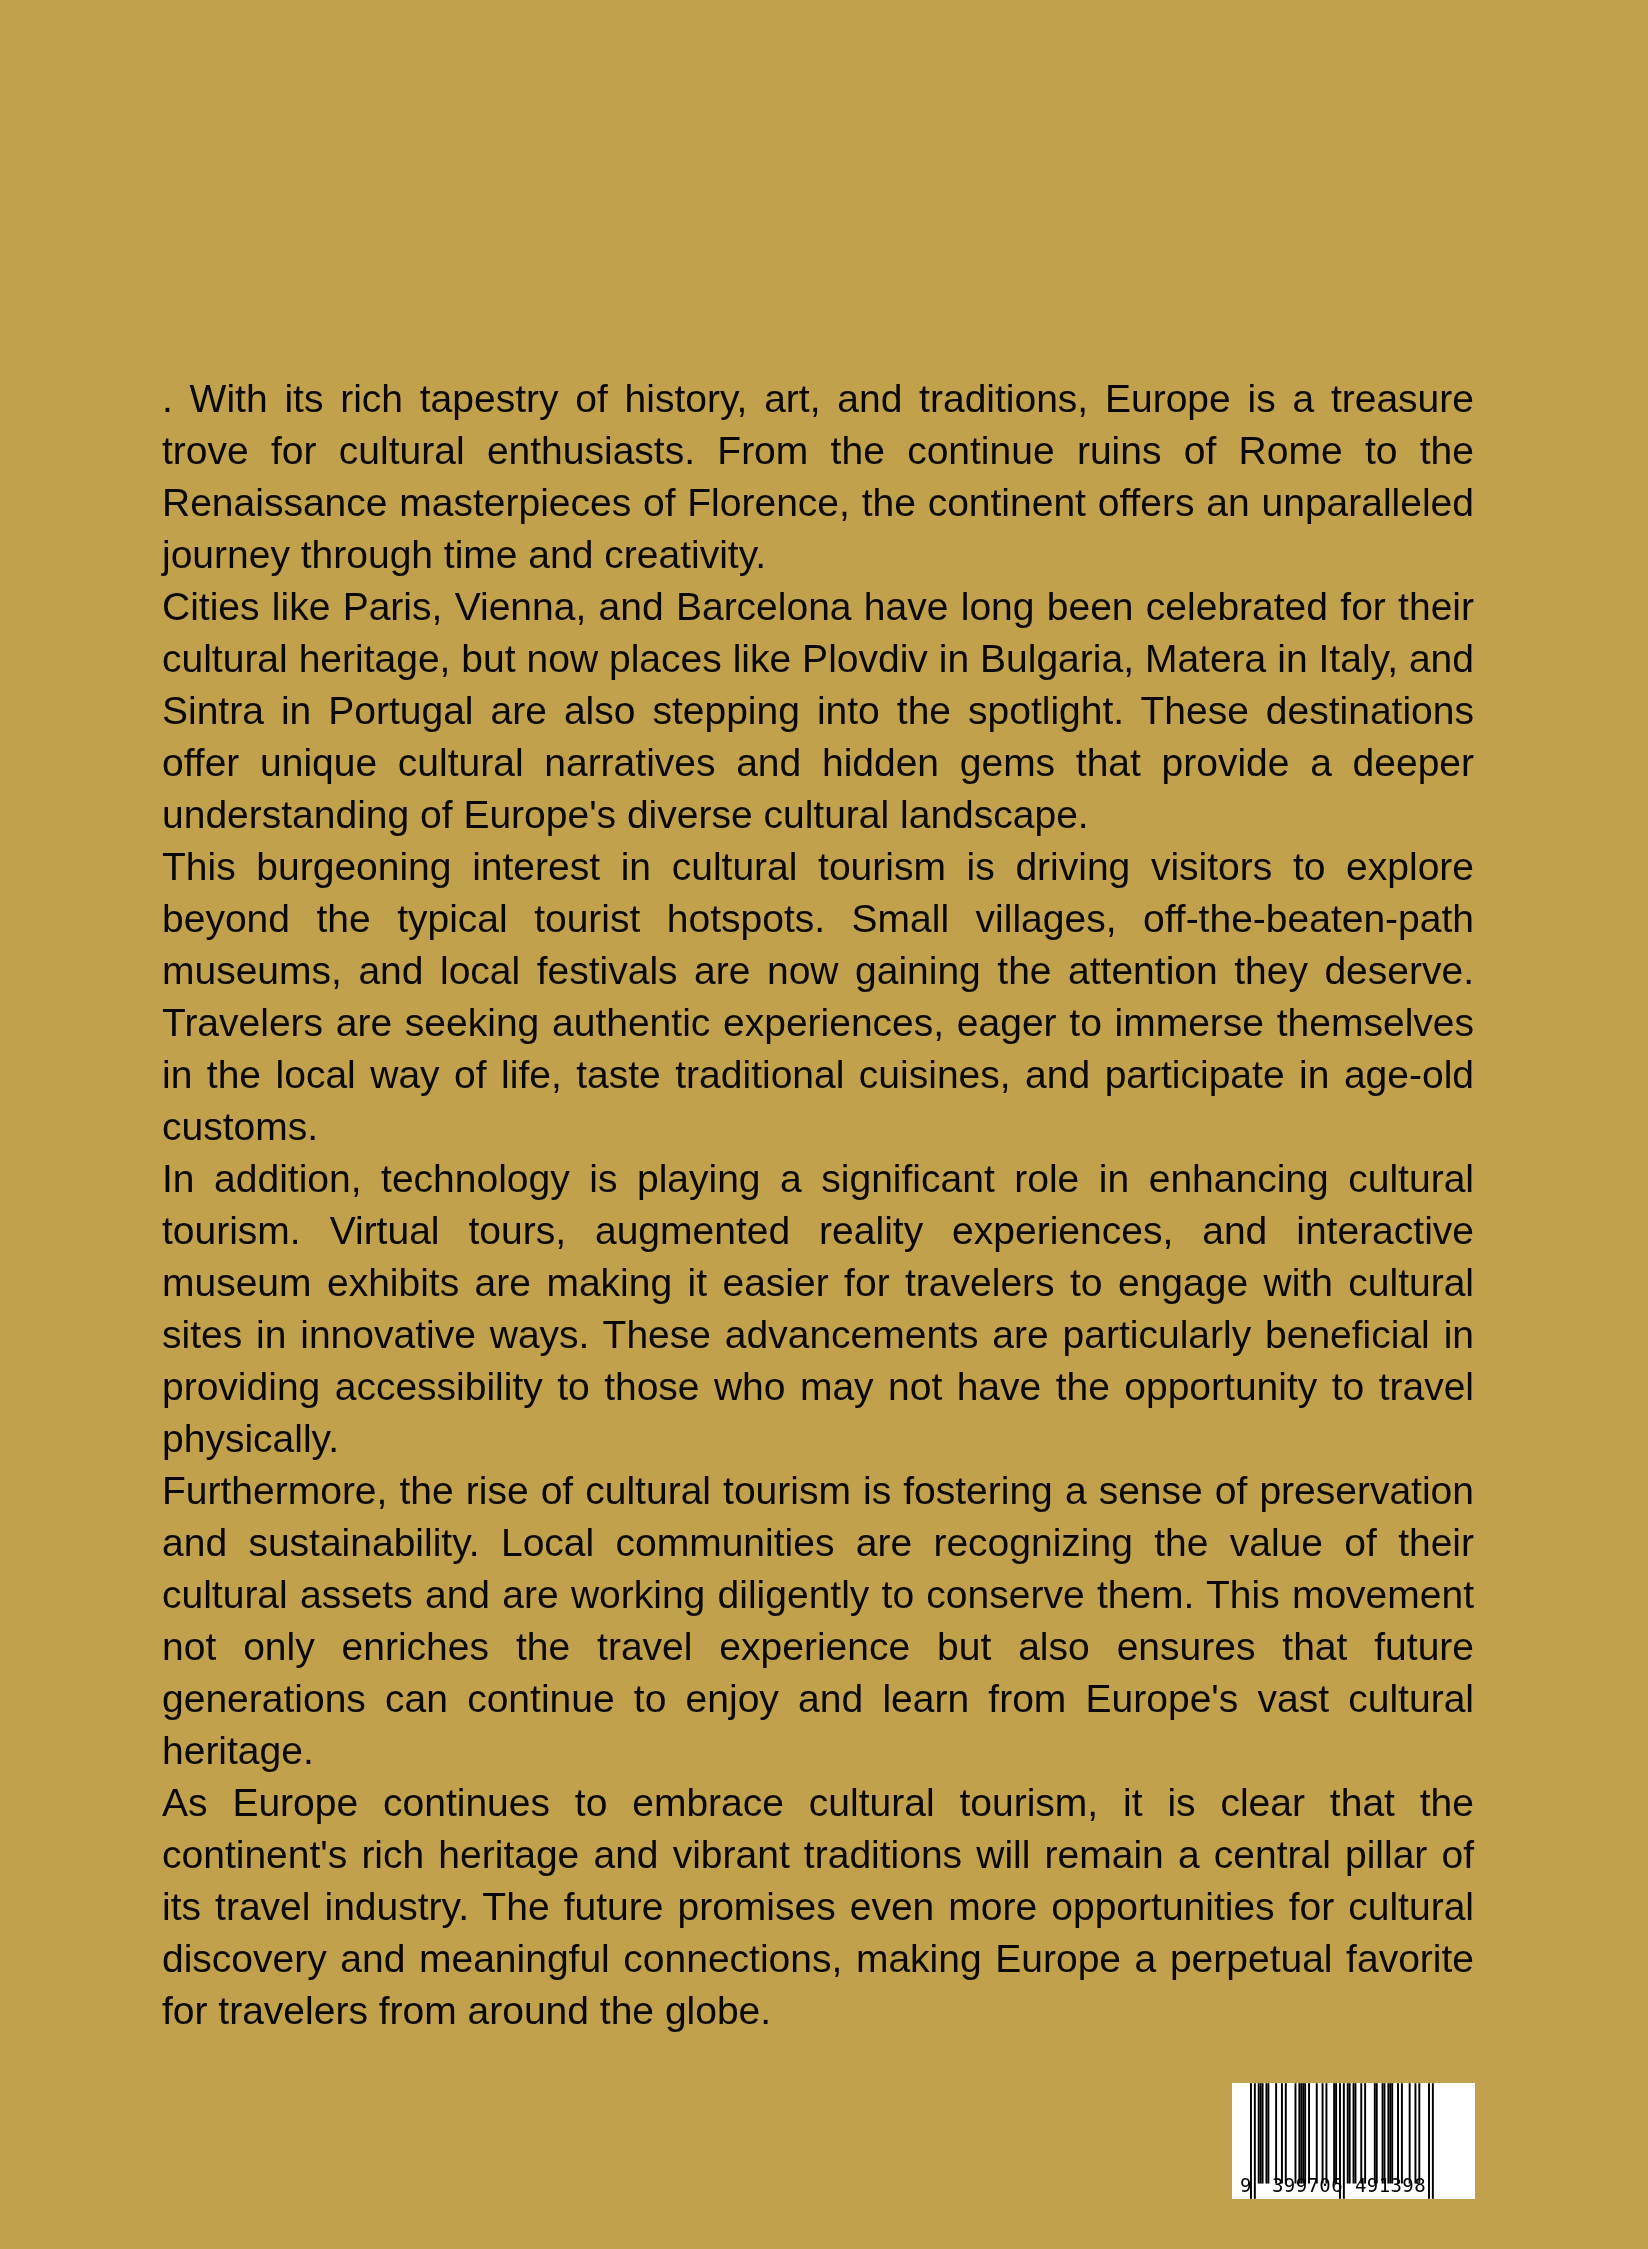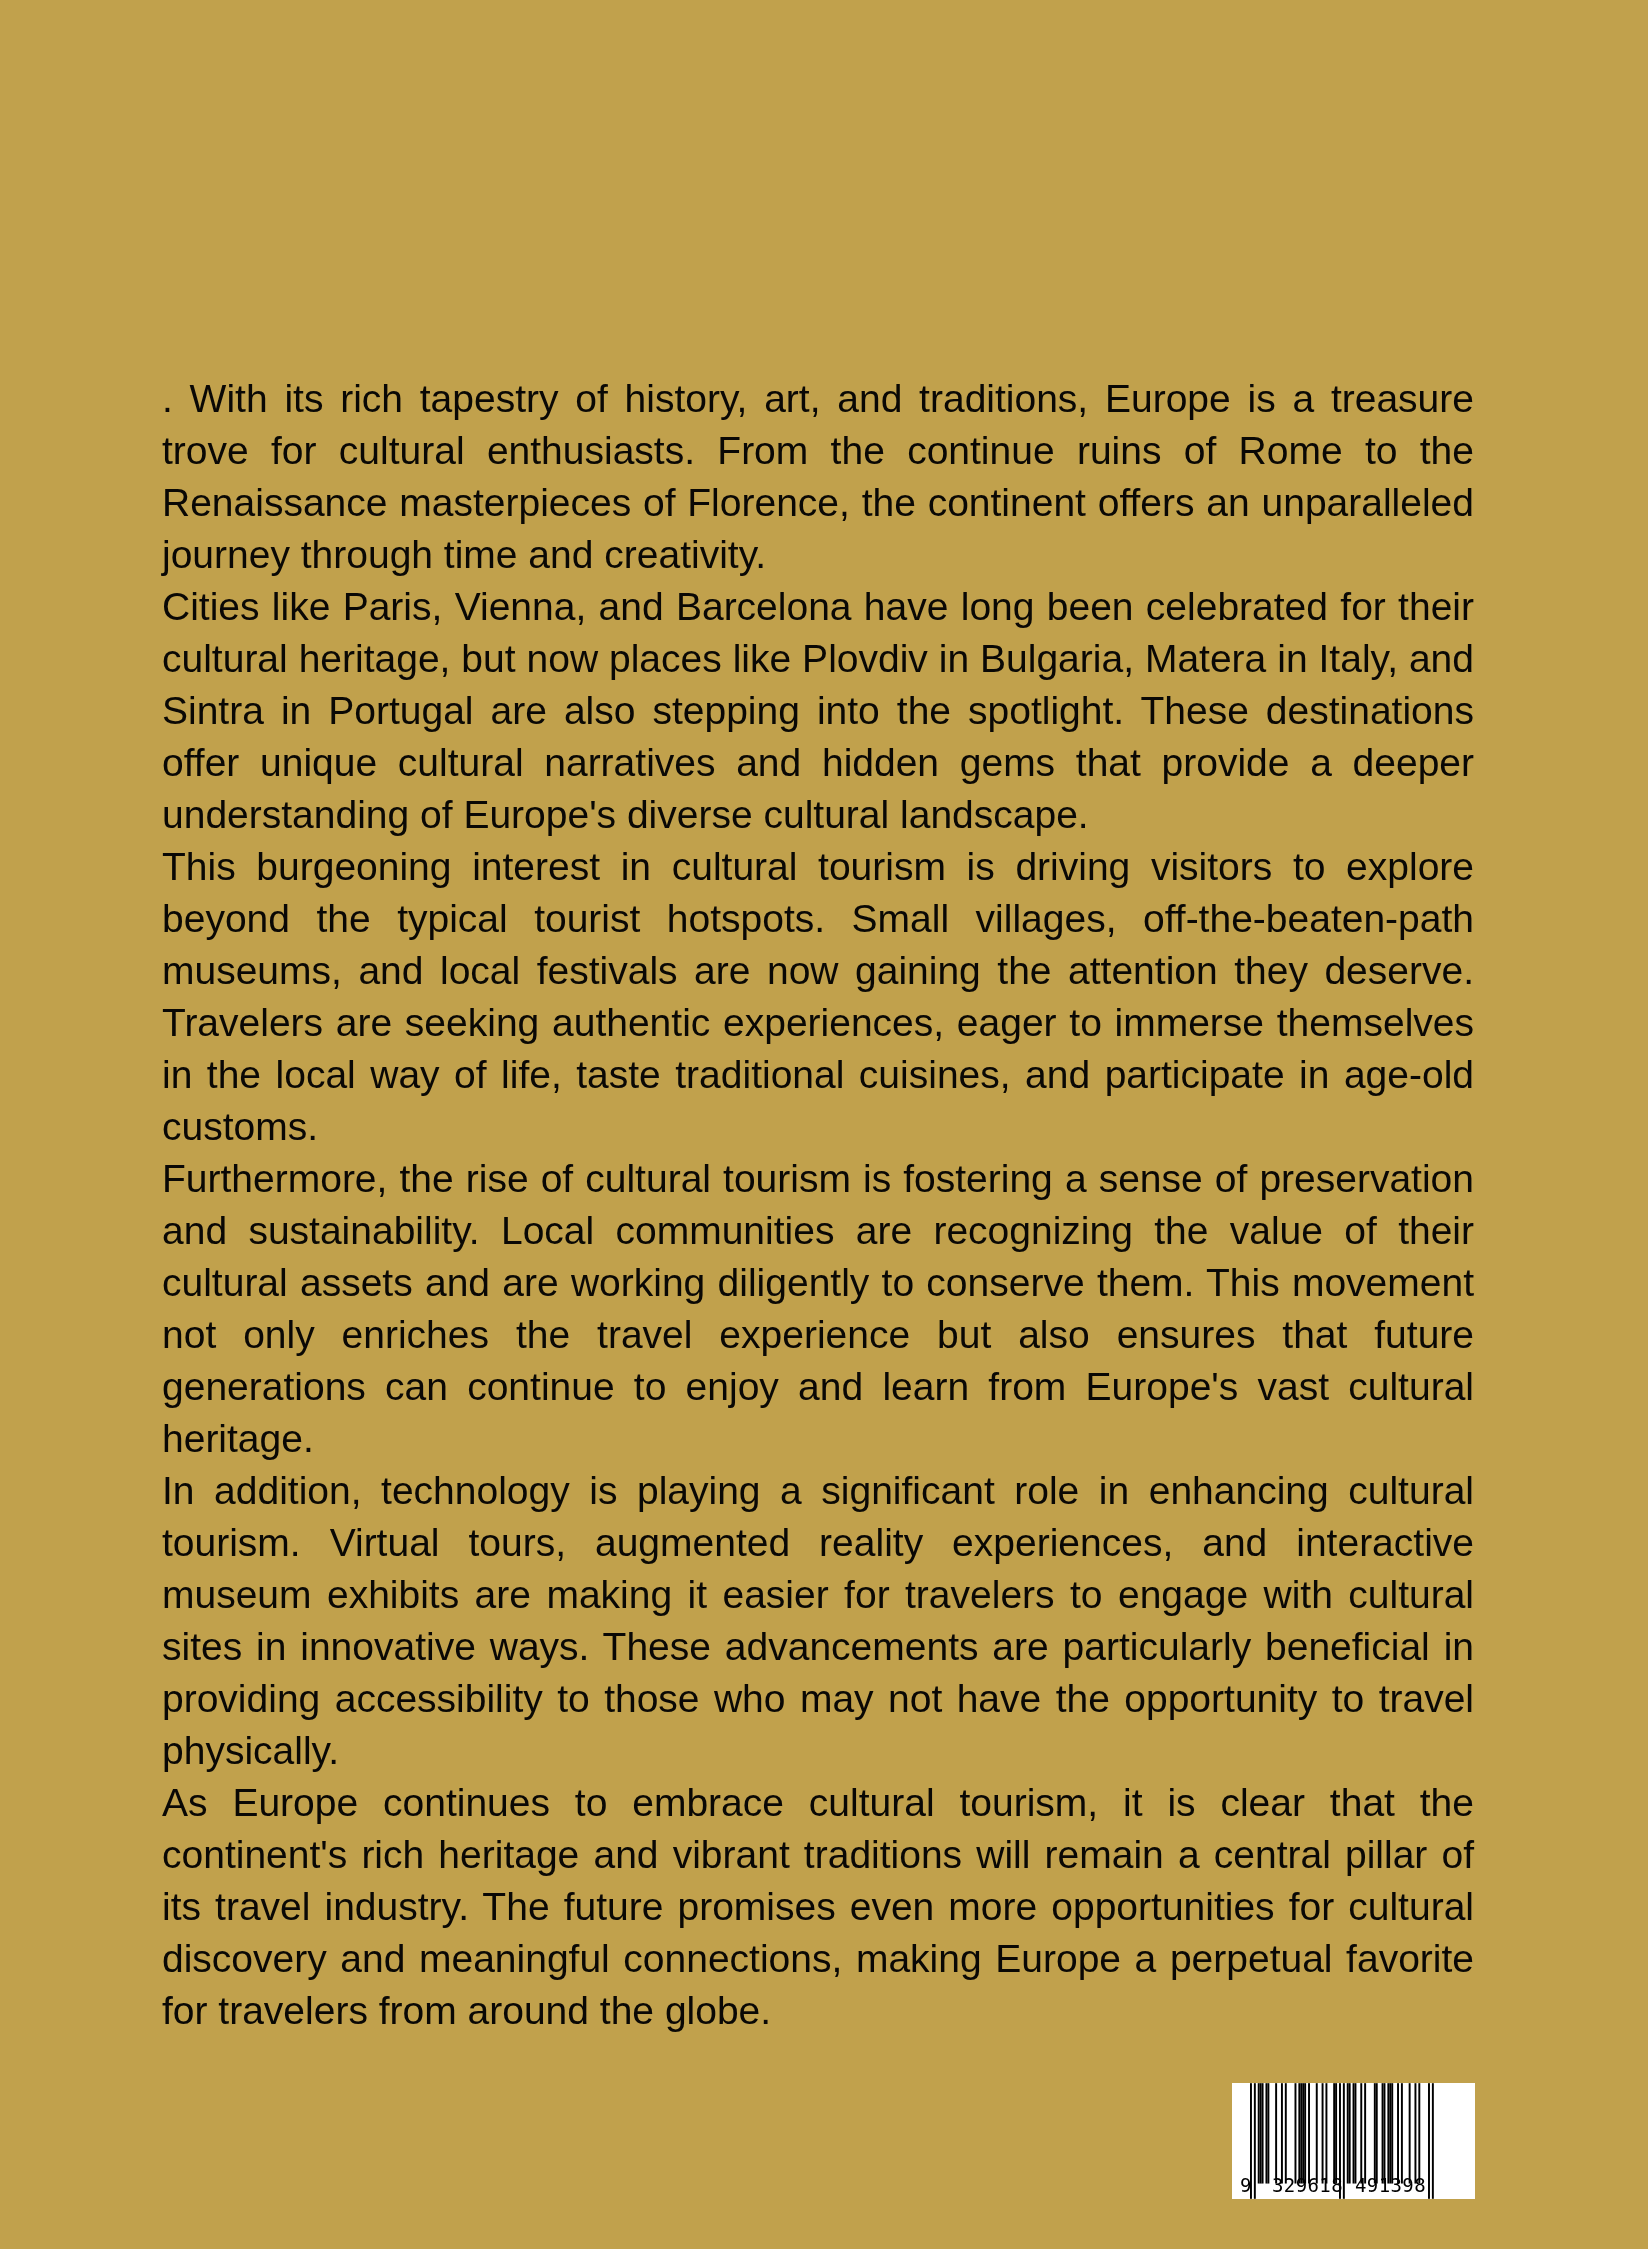--- a/index.html
+++ b/index.html
@@ -33,22 +33,22 @@
       top: 92px; line-height: 20px;
     }
   </style>
 </head>
 <body>
 
 <div class="text-block">
   <p>. With its rich tapestry of history, art, and traditions, Europe is a treasure trove for cultural enthusiasts. From the continue ruins of Rome to the Renaissance masterpieces of Florence, the continent offers an unparalleled journey through time and creativity.</p>
   <p>Cities like Paris, Vienna, and Barcelona have long been celebrated for their cultural heritage, but now places like Plovdiv in Bulgaria, Matera in Italy, and Sintra in Portugal are also stepping into the spotlight. These destinations offer unique cultural narratives and hidden gems that provide a deeper understanding of Europe's diverse cultural landscape.</p>
   <p>This burgeoning interest in cultural tourism is driving visitors to explore beyond the typical tourist hotspots. Small villages, off-the-beaten-path museums, and local festivals are now gaining the attention they deserve. Travelers are seeking authentic experiences, eager to immerse themselves in the local way of life, taste traditional cuisines, and participate in age-old customs.</p>
+  <p>In addition, technology is playing a significant role in enhancing cultural tourism. Virtual tours, augmented reality experiences, and interactive museum exhibits are making it easier for travelers to engage with cultural sites in innovative ways. These advancements are particularly beneficial in providing accessibility to those who may not have the opportunity to travel physically.</p>
   <p>Furthermore, the rise of cultural tourism is fostering a sense of preservation and sustainability. Local communities are recognizing the value of their cultural assets and are working diligently to conserve them. This movement not only enriches the travel experience but also ensures that future generations can continue to enjoy and learn from Europe's vast cultural heritage.</p>
-  <p>In addition, technology is playing a significant role in enhancing cultural tourism. Virtual tours, augmented reality experiences, and interactive museum exhibits are making it easier for travelers to engage with cultural sites in innovative ways. These advancements are particularly beneficial in providing accessibility to those who may not have the opportunity to travel physically.</p>
   <p>As Europe continues to embrace cultural tourism, it is clear that the continent's rich heritage and vibrant traditions will remain a central pillar of its travel industry. The future promises even more opportunities for cultural discovery and meaningful connections, making Europe a perpetual favorite for travelers from around the globe.</p>
 </div>
 
 <div class="barcode">
   <svg id="bars" width="243" height="116" viewBox="0 0 540 257">
       <rect x="40.00" y="0" width="4.30" height="257" fill="#000"></rect>
       <rect x="48.60" y="0" width="4.30" height="257" fill="#000"></rect>
       <rect x="57.20" y="0" width="4.30" height="223" fill="#000"></rect>
       <rect x="61.50" y="0" width="4.30" height="223" fill="#000"></rect>
       <rect x="65.80" y="0" width="4.30" height="223" fill="#000"></rect>
@@ -85,16 +85,16 @@
       <rect x="353.90" y="0" width="4.30" height="223" fill="#000"></rect>
       <rect x="366.80" y="0" width="4.30" height="223" fill="#000"></rect>
       <rect x="375.40" y="0" width="4.30" height="223" fill="#000"></rect>
       <rect x="392.60" y="0" width="4.30" height="223" fill="#000"></rect>
       <rect x="405.50" y="0" width="4.30" height="223" fill="#000"></rect>
       <rect x="414.10" y="0" width="4.30" height="223" fill="#000"></rect>
       <rect x="435.60" y="0" width="4.30" height="257" fill="#000"></rect>
       <rect x="444.20" y="0" width="4.30" height="257" fill="#000"></rect>
     </svg>
   <span class="digits" style="left:8px">9</span>
-  <span class="digits" style="left:40px; letter-spacing:0.4px">329618</span>
+  <span class="digits" style="left:40px; letter-spacing:0.4px">399706</span>
   <span class="digits" style="left:123px; letter-spacing:0.4px">491398</span>
 </div>
 
 
 </body></html>

